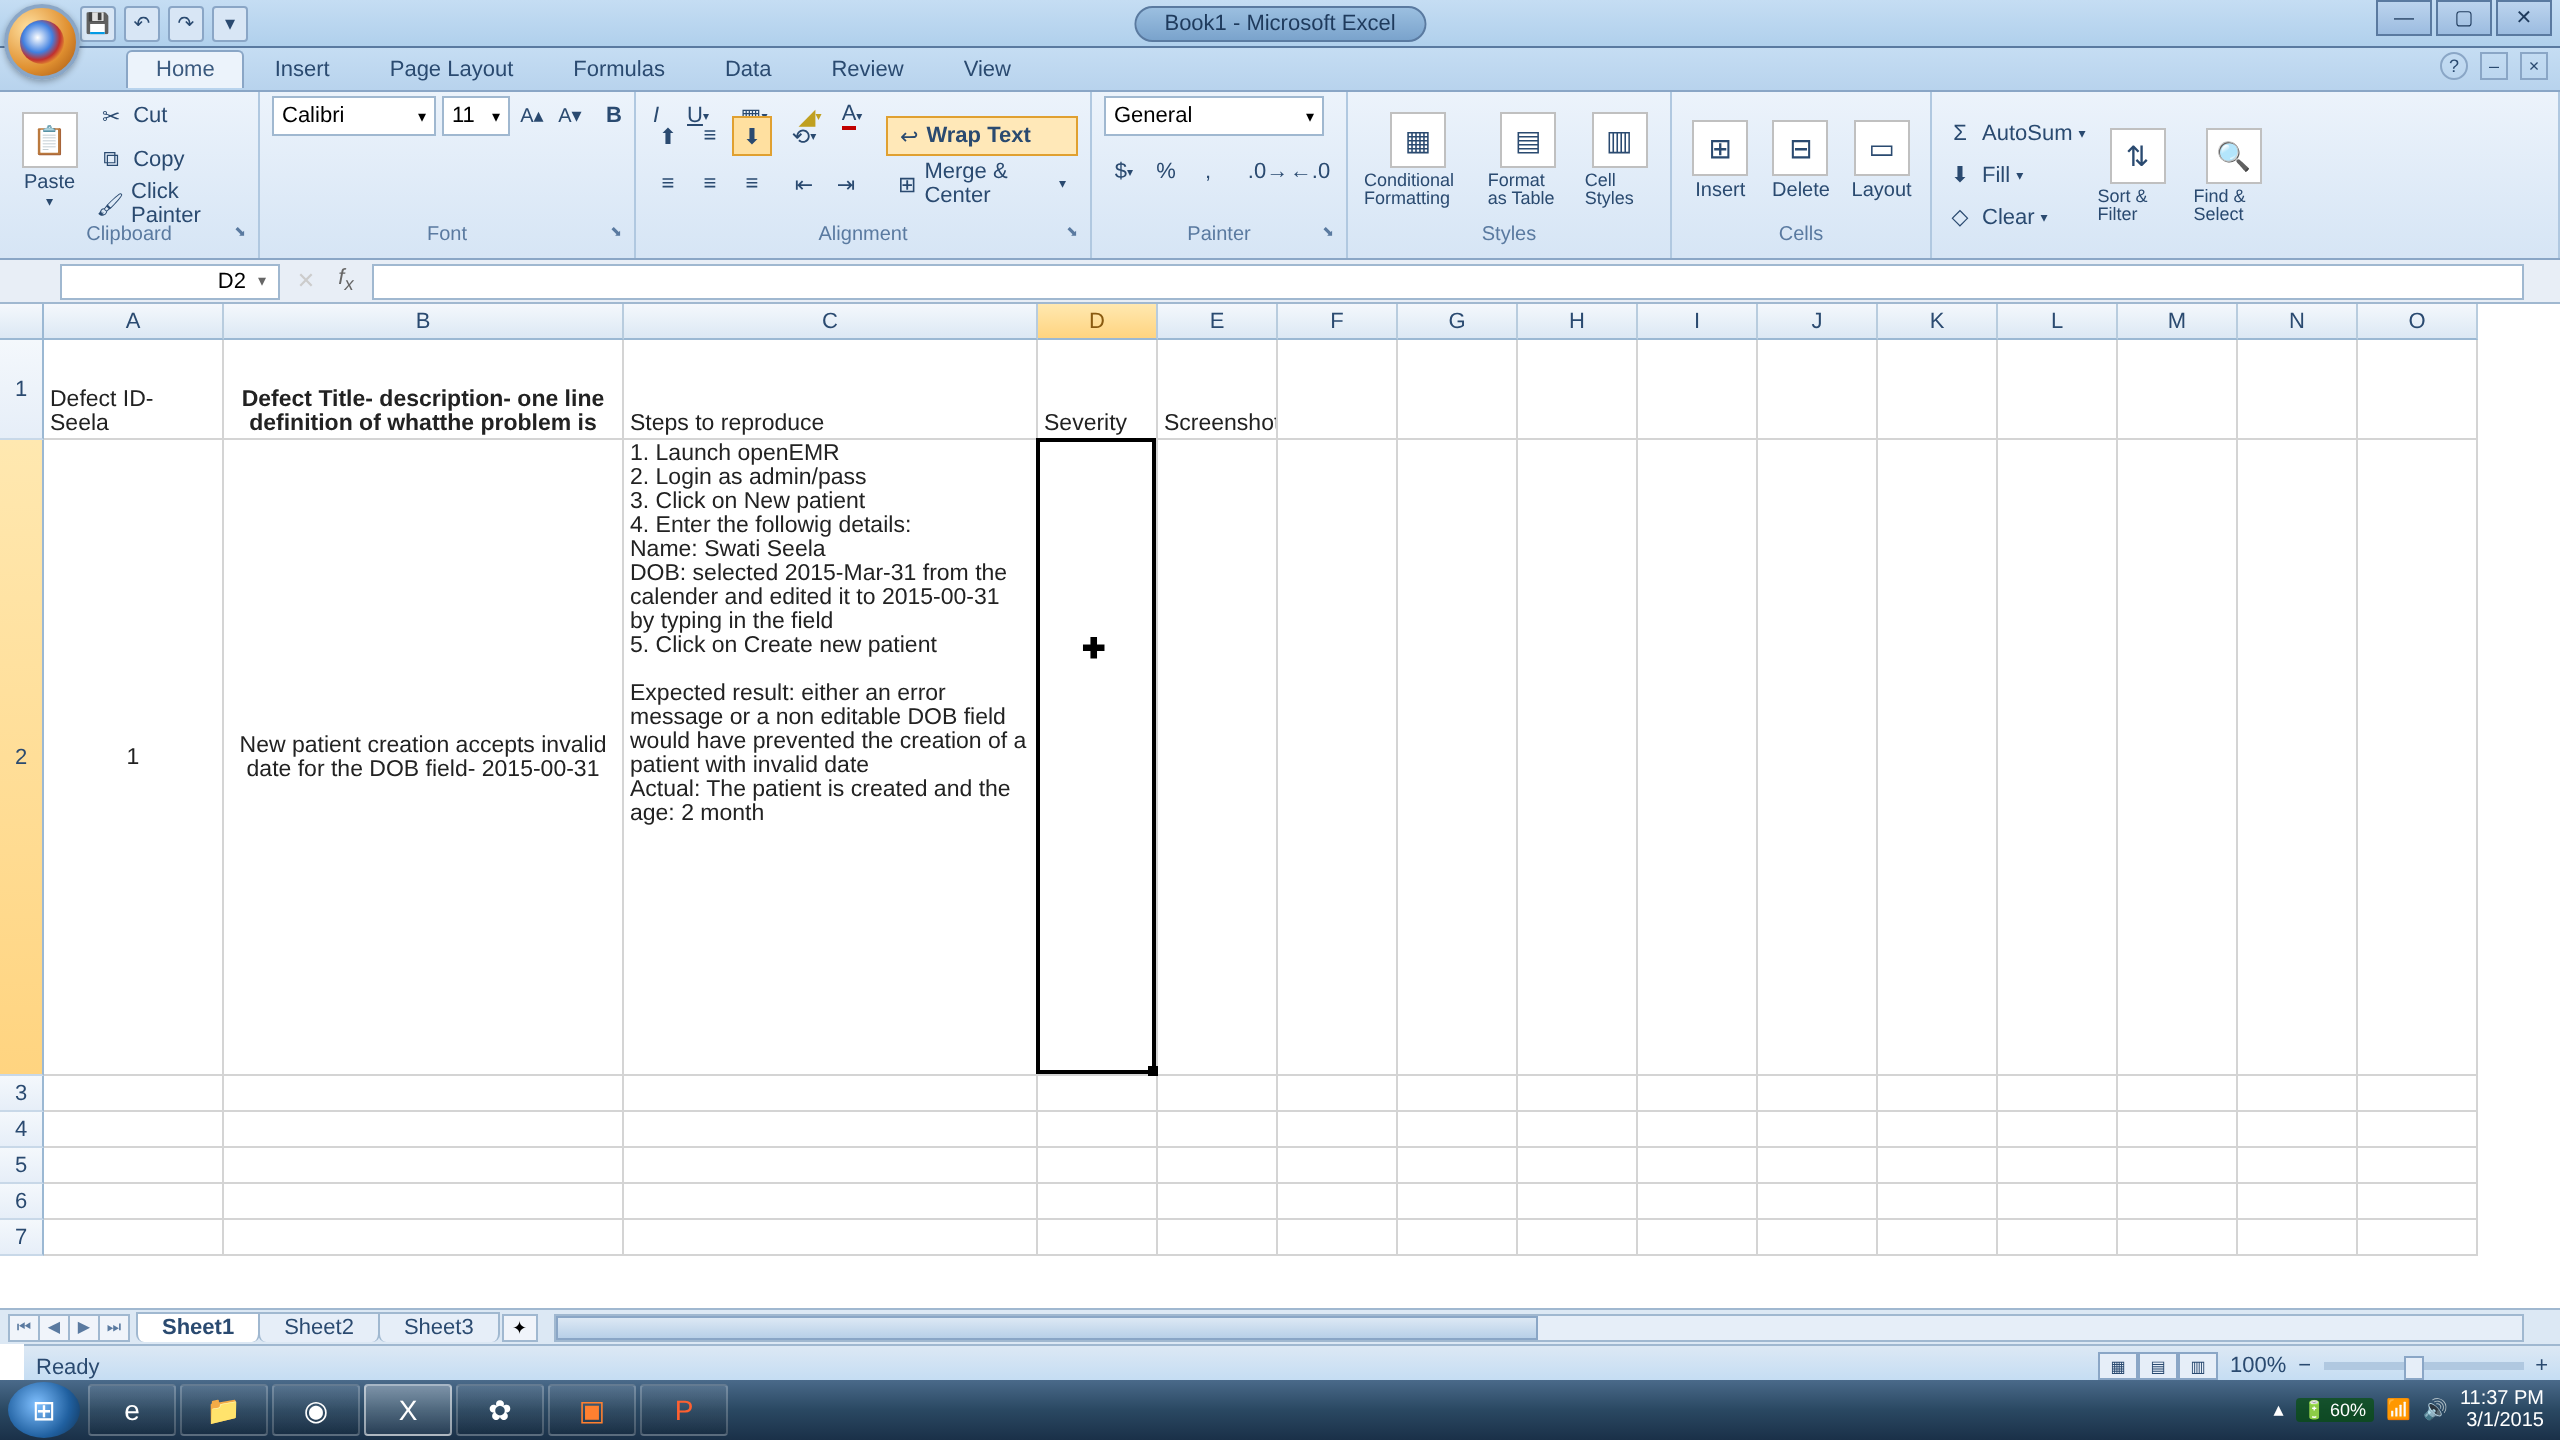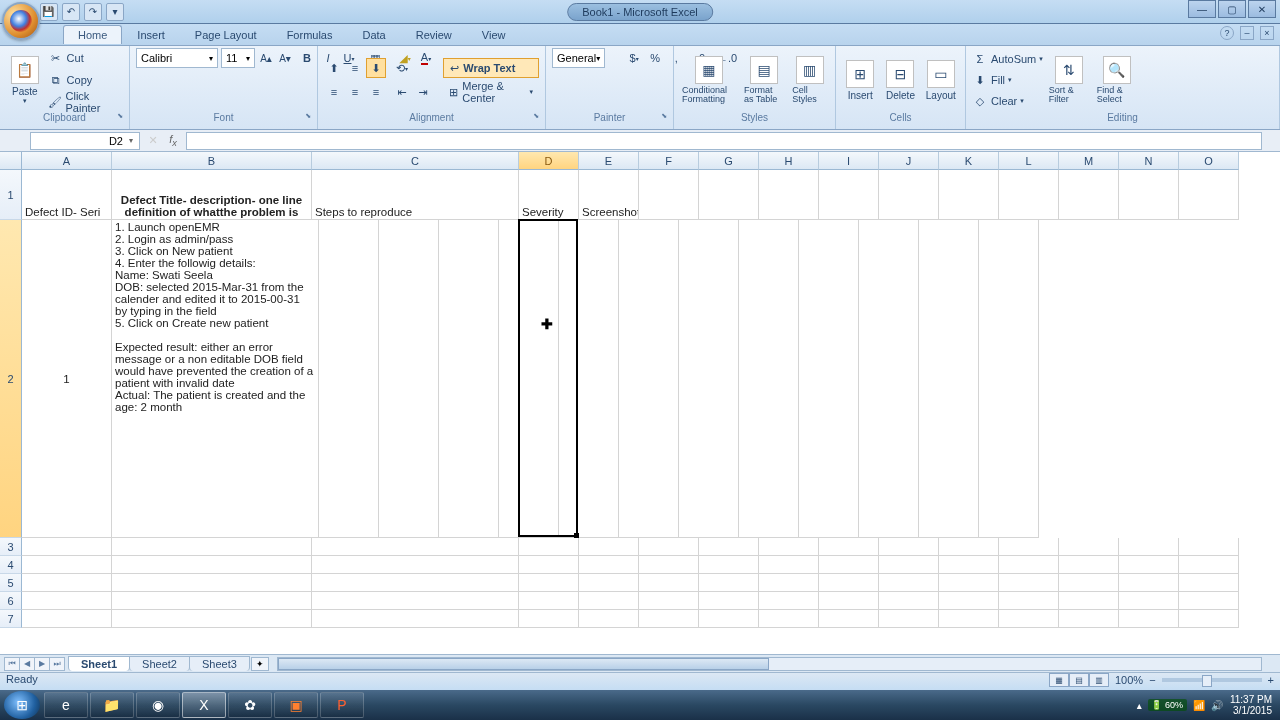--- a/index.html
+++ b/index.html
@@ -83,21 +83,21 @@
 .sheettab-bar { position: absolute; bottom: 48px; left: 0; right: 0; height: 18px; background: #dce8f4; display: flex; align-items: center; border-top: 1px solid #a0b8d0; }
 .navbtns { display: flex; padding: 0 4px; gap: 0; }
 .navbtns span { width: 16px; height: 14px; border: 1px solid #a0b8d0; background: #f0f4fa; font-size: 8px; display: flex; align-items: center; justify-content: center; color: #5a7aa0; margin-right: -1px; }
 .sheettab { padding: 1px 12px; font-size: 11px; background: #e6eef8; border: 1px solid #a0b8d0; border-bottom: none; border-radius: 0 0 4px 4px; margin-right: -1px; color: #2a4a70; }
 .sheettab.active { background: #fff; font-weight: bold; }
 .newsheet { width: 18px; height: 14px; background: #f0f4fa; border: 1px solid #a0b8d0; font-size: 9px; display: flex; align-items: center; justify-content: center; margin-left: 2px; }
 .hscroll { flex: 1; height: 14px; background: #e6eef8; border: 1px solid #a0b8d0; margin: 0 18px 0 8px; position: relative; }
 .hscroll .thumb { position: absolute; left: 0; width: 50%; height: 100%; background: linear-gradient(#dce8f4, #b8d0e8); border: 1px solid #8aa6c6; }
 
 
-.statusbar { position: absolute; bottom: 30px; left: 0; right: 0; height: 18px; background: linear-gradient(#dce8f4, #c5ddf3); border-top: 1px solid #a0b8d0; display: flex; align-items: flex-start; font-size: 11px; color: #2a4a70; padding: 0 6px; margin-top: 20px; }
+.statusbar { position: absolute; bottom: 30px; left: 12px; right: 0; height: 18px; background: linear-gradient(#dce8f4, #c5ddf3); border-top: 1px solid #a0b8d0; display: flex; align-items: flex-end; font-size: 11px; color: #2a4a70; padding: 0 6px; margin-top: 20px; }
 .statusbar .right { margin-left: auto; display: flex; align-items: center; gap: 6px; }
 .viewbtns { display: flex; }
 .viewbtns span { width: 20px; height: 14px; border: 1px solid #8aa6c6; background: #e6eef8; font-size: 8px; display: flex; align-items: center; justify-content: center; }
 .zoom-slider { width: 100px; height: 4px; background: #b0c8e0; position: relative; }
 .zoom-slider::before { content: ""; position: absolute; left: 40%; top: -3px; width: 8px; height: 10px; background: #e6eef8; border: 1px solid #8aa6c6; }
 
 
 .taskbar { position: absolute; bottom: 0; left: 0; right: 0; height: 30px; background: linear-gradient(#4a6a8a, #2a4862 50%, #1a3048); display: flex; align-items: center; }
 .start-orb { width: 36px; height: 28px; margin: 0 4px; border-radius: 50%; background: radial-gradient(circle at 40% 40%, #80c0ff, #2060a0 60%, #103050); display: flex; align-items: center; justify-content: center; color: #fff; font-size: 14px; }
 .tbtn { width: 44px; height: 26px; background: linear-gradient(rgba(255,255,255,0.1), rgba(0,0,0,0.1)); border: 1px solid rgba(255,255,255,0.2); margin-right: 2px; display: flex; align-items: center; justify-content: center; color: #fff; font-size: 14px; border-radius: 2px; }
@@ -234,21 +234,21 @@
             <span>⊞</span>
             <span>Merge &amp; Center</span>
             <span style="font-size:7px">▾</span>
           </div>
       </div>
     </div>
     <div class="rgroup-label">Alignment</div>
   </div>
 
   <div class="rgroup" style="width:128px">
-    <div class="rgroup-body" style="flex-direction:row;align-items:flex-start;gap:19px">
+    <div class="rgroup-body" style="flex-direction:column;align-items:flex-start;gap:8px">
       <div class="num-input">
           <span>General</span>
           <span style="margin-left:auto;font-size:8px">▾</span>
         </div>
       <div class="btnset">
         <div class="rb">$<span style="font-size:6px">▾</span></div>
         <div class="rb">%</div>
         <div class="rb">,</div>
         <div style="width:8px"></div>
         <div class="rb">.0→</div>
@@ -315,21 +315,20 @@
       </div>
       <div class="bigbtn" style="width:44px">
           <div class="ico">⇅</div>
           <span style="font-size:9px;line-height:1">Sort &amp; Filter</span>
         </div>
       <div class="bigbtn" style="width:44px">
           <div class="ico">🔍</div>
           <span style="font-size:9px;line-height:1">Find &amp; Select</span>
         </div>
     </div>
-    <div class="rgroup-label nolaunch">Editing</div>
   </div>
 </div>
 
 <div class="fxbar">
   <div class="namebox">D2</div>
   <div class="fx-icons">
     <span style="color:#ccc">✕</span>
     <span>
         <i>f<sub>x</sub></i>
       </span>
@@ -352,39 +351,40 @@
       <div class="colhead" style="width: 60px;">J</div>
       <div class="colhead" style="width: 60px;">K</div>
       <div class="colhead" style="width: 60px;">L</div>
       <div class="colhead" style="width: 60px;">M</div>
       <div class="colhead" style="width: 60px;">N</div>
       <div class="colhead" style="width: 60px;">O</div>
     </div>
   <div class="rows" id="rows">
       <div class="row" style="height: 50px;">
         <div class="rowhead">1</div>
-        <div class="cell valign-b wrap" style="width: 90px; height: 50px;">Defect ID- Seri</div>
+        <div class="cell valign-b wrap" style="width: 90px; height: 50px;">Defect ID- Seela</div>
         <div class="cell valign-b wrap halign-c" style="width: 200px; height: 50px; font-weight: bold;">Defect Title- description- one line definition of whatthe problem is</div>
         <div class="cell valign-b wrap" style="width: 207px; height: 50px;">Steps to reproduce</div>
         <div class="cell valign-b wrap" style="width: 60px; height: 50px;">Severity</div>
         <div class="cell valign-b wrap" style="width: 60px; height: 50px;">Screenshot</div>
         <div class="cell" style="width: 60px; height: 50px;"></div>
         <div class="cell" style="width: 60px; height: 50px;"></div>
         <div class="cell" style="width: 60px; height: 50px;"></div>
         <div class="cell" style="width: 60px; height: 50px;"></div>
         <div class="cell" style="width: 60px; height: 50px;"></div>
         <div class="cell" style="width: 60px; height: 50px;"></div>
         <div class="cell" style="width: 60px; height: 50px;"></div>
         <div class="cell" style="width: 60px; height: 50px;"></div>
         <div class="cell" style="width: 60px; height: 50px;"></div>
         <div class="cell" style="width: 60px; height: 50px;"></div>
       </div>
       <div class="row" style="height: 318px;">
         <div class="rowhead sel">2</div>
         <div class="cell valign-m halign-c" style="width: 90px; height: 318px;">1</div>
+        <div class="cell valign-m halign-c wrap" style="width: 200px; height: 318px;">New patient creation accepts invalid date for the DOB field- 2015-00-31</div>
         <div class="cell wrap" style="width: 207px; height: 318px; align-items: flex-start;">1. Launch openEMR
 2. Login as admin/pass
 3. Click on New patient
 4. Enter the followig details:
 Name: Swati Seela
 DOB: selected 2015-Mar-31 from the calender and edited it to 2015-00-31 by typing in the field
 5. Click on Create new patient
 
 Expected result: either an error message or a non editable DOB field would have prevented the creation of a patient with invalid date
 Actual: The patient is created and the age: 2 month</div>

